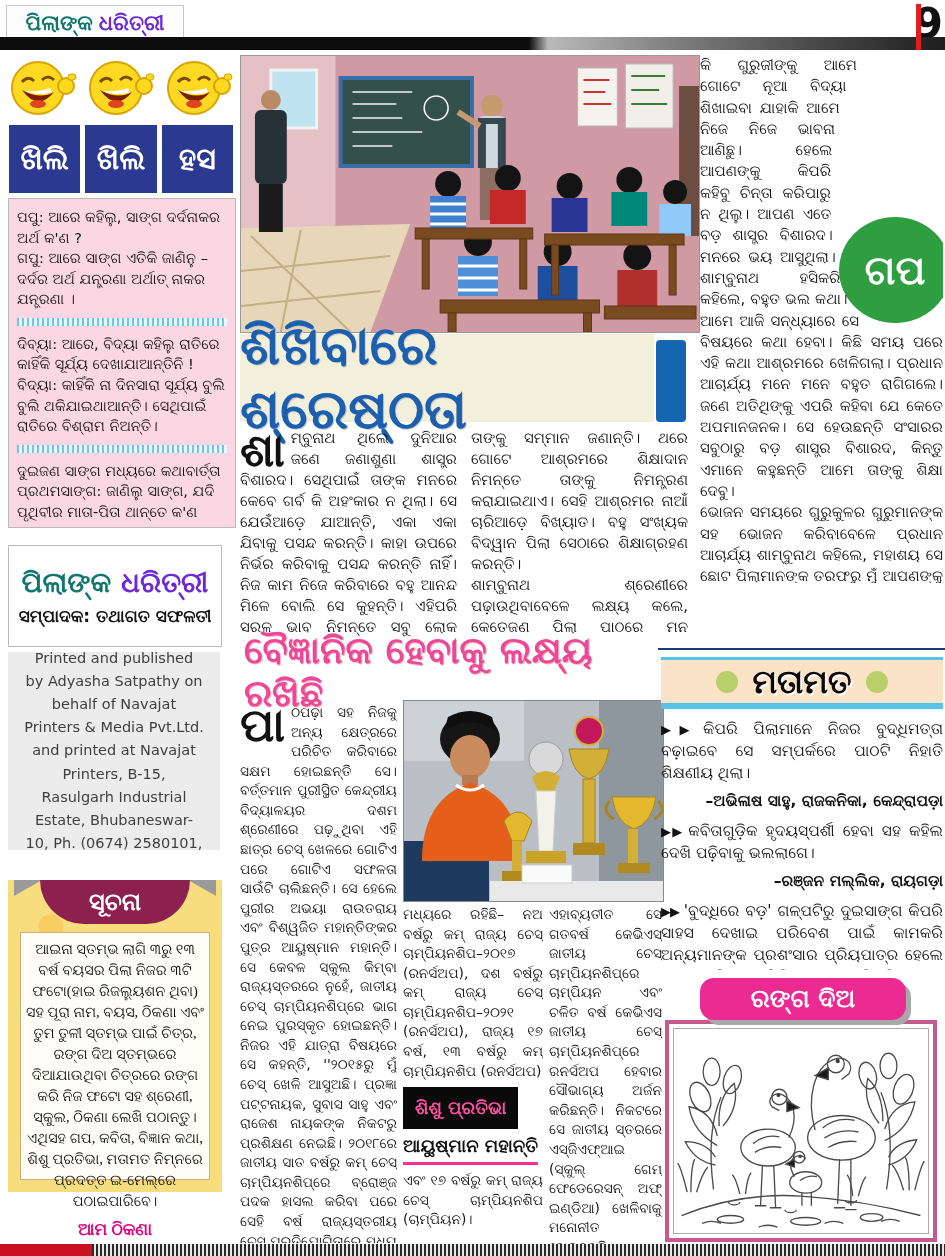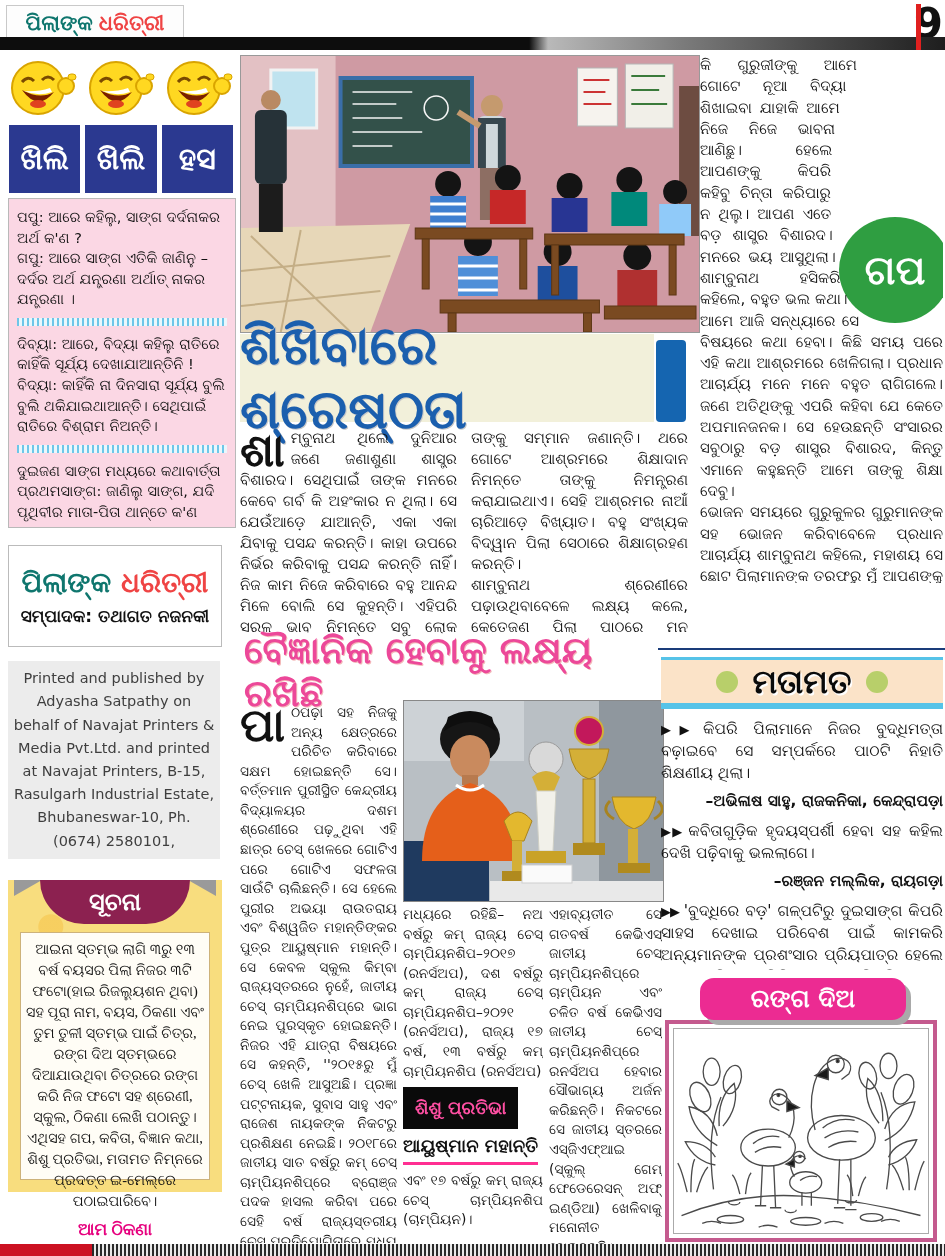--- a/index.html
+++ b/index.html
@@ -2,42 +2,42 @@
 <html><head>
 <meta charset="utf-8">
 <style>
   html,body{margin:0;padding:0;background:#fff;}
   #page{position:relative;width:945px;height:1256px;background:#fff;overflow:hidden;
         font-family:"DejaVu Sans","Liberation Sans",sans-serif;color:#111;}
   .abs{position:absolute;}
   
   .logo-box{left:6px;top:5px;width:176px;height:34px;border:1px solid #c9c9c9;background:#fdfdfd;
             display:flex;align-items:center;justify-content:center;gap:6px;font-weight:bold;font-size:21px;}
-  .logo-red{color:#0f766e;} .logo-blue{color:#ef4444;text-align:center;}
+  .logo-red{color:#0f766e;} .logo-blue{color:#6d28d9;text-align:center;}
   .pageno{right:2px;top:0px;font-size:42px;font-weight:bold;color:#111;line-height:48px;}
   .pageno-bar{left:916px;top:4px;width:5px;height:46px;background:#e0201f;z-index:5;}
   .grad-bar{left:0;top:37px;width:945px;height:13px;
     background:linear-gradient(to right,#0d0d0d 0%,#0d0d0d 56%,#b9b9b9 58%,#7c7c7c 72%,#4a4a4a 86%,#1e1e1e 100%);}
   
   .emoji-row{left:8px;top:56px;width:226px;height:64px;display:flex;justify-content:space-between;}
   .tile-row{left:8px;top:124px;width:226px;height:70px;display:flex;gap:3px;}
   .tile{flex:1;background:#2b3990;color:#fff;display:flex;align-items:center;justify-content:center;
         font-size:30px;font-weight:bold;border:1px solid #fff;}
   .jokes-box{left:8px;top:198px;width:210px;height:312px;background:#fbd7e4;border:1px solid #b9b9b9;
              padding:8px;font-size:14.5px;line-height:1.42;overflow:hidden;}
   .joke{white-space:pre-line;}
   .joke-divider{height:8px;margin:8px 0;
      background:repeating-linear-gradient(90deg,#6ec6e8 0 2px,#eaf7fc 2px 5px);}
   .editor-box{left:8px;top:545px;width:212px;height:100px;border:1px solid #bbb;background:#fff;
               display:flex;flex-direction:column;align-items:center;justify-content:center;gap:6px;}
   .editor-brand{font-size:28px;font-weight:bold;}
   .editor-name{font-size:17px;font-weight:bold;color:#111;}
   .pub-box{left:8px;top:652px;width:212px;height:198px;background:#ececec;color:#3f3f3f;
            display:flex;align-items:center;justify-content:center;text-align:center;
-           font-size:14.5px;line-height:1.6;padding:4px;box-sizing:border-box;margin-top:9px;}
+           font-size:14.5px;line-height:1.6;padding:16px;box-sizing:border-box;}
   .notice-box{left:8px;top:880px;width:214px;height:312px;
       background:
         radial-gradient(circle at 20% 15%,rgba(244,180,40,.35) 0 12px,transparent 13px),
         radial-gradient(circle at 80% 35%,rgba(244,180,40,.3) 0 10px,transparent 11px),
         radial-gradient(circle at 30% 70%,rgba(244,180,40,.3) 0 14px,transparent 15px),
         radial-gradient(circle at 75% 90%,rgba(244,180,40,.35) 0 10px,transparent 11px),
         #f8dd7e; font-family: Liberation Serif, serif;}
   .notice-head{position:absolute;left:32px;top:0;width:150px;height:44px;background:#8c2150;
       border-radius:0 0 78px 78px;color:#fff;display:flex;align-items:center;justify-content:center;
       font-size:24px;font-weight:bold;z-index:2;}
@@ -167,21 +167,21 @@
 ଦ୍ୱିତୀୟସାଙ୍ଗ: ପୃଥିବୀ ଗାଳି ଶୁଣିଥାନ୍ତା !
 ପ୍ରଥମସାଙ୍ଗ : କାହିଁକି ?
 ଦ୍ୱିତୀୟସାଙ୍ଗ: କାରଣ ସେ ଖାଲି ଦିନରାତି ଘୁରିବୁଲୁଛି।</div>
   </div>
 
   <div class="abs editor-box">
     <div class="editor-brand">
       <span class="logo-red">ପିଲାଙ୍କ</span>
       <span class="logo-blue">ଧରିତ୍ରୀ</span>
     </div>
-    <div class="editor-name">ସମ୍ପାଦକ: ତଥାଗତ ନଜନକୀ</div>
+    <div class="editor-name">ସମ୍ପାଦକ: ତଥାଗତ ସଫଳତୀ</div>
   </div>
 
   <div class="abs pub-box">Printed and published by Adyasha Satpathy on behalf of Navajat Printers &amp; Media Pvt.Ltd. and printed at Navajat Printers, B-15, Rasulgarh Industrial Estate, Bhubaneswar-10, Ph. (0674) 2580101,</div>
 
   <div class="abs notice-box">
     <div class="notice-tri-l"></div>
     <div class="notice-tri-r"></div>
     <div class="notice-head">ସୂଚନା</div>
     <div class="notice-card">
       <div class="notice-body">ଆଇନା ସ୍ତମ୍ଭ ଲାଗି ୩ରୁ ୧୩ ବର୍ଷ ବୟସର ପିଲା ନିଜର ୩ଟି ଫଟୋ(ହାଇ ରିଜଲ୍ୟୁଶନ ଥିବା) ସହ ପୂରା ନାମ, ବୟସ, ଠିକଣା ଏବଂ ତୁମ ତୁଳୀ ସ୍ତମ୍ଭ ପାଇଁ ଚିତ୍ର, ରଙ୍ଗ ଦିଅ ସ୍ତମ୍ଭରେ ଦିଆଯାଉଥିବା ଚିତ୍ରରେ ରଙ୍ଗ କରି ନିଜ ଫଟୋ ସହ ଶ୍ରେଣୀ, ସ୍କୁଲ, ଠିକଣା ଲେଖି ପଠାନ୍ତୁ। ଏଥିସହ ଗପ, କବିତା, ବିଜ୍ଞାନ କଥା, ଶିଶୁ ପ୍ରତିଭା, ମତାମତ ନିମ୍ନରେ ପ୍ରଦତ୍ତ ଇ-ମେଲ୍‌ରେ ପଠାଇପାରିବେ।</div>

